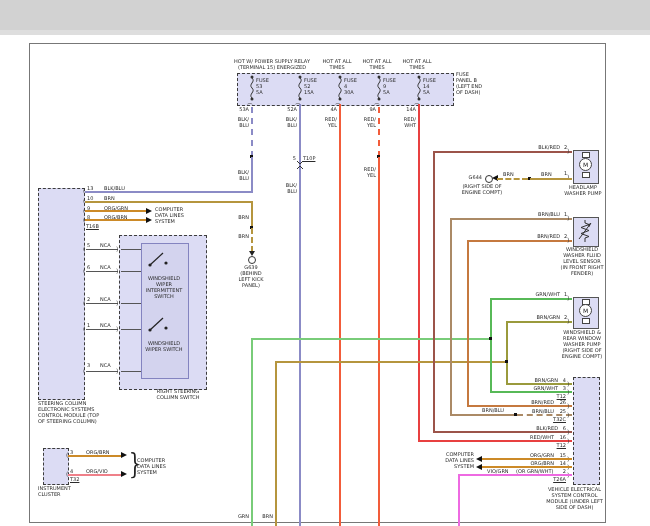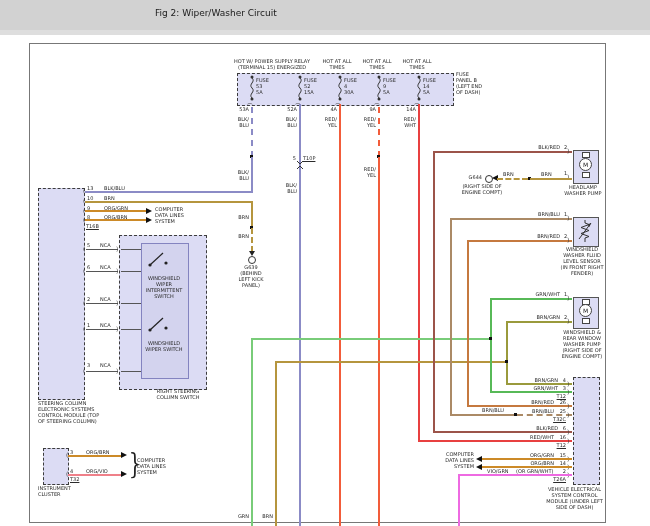--- a/index.html
+++ b/index.html
@@ -37,21 +37,20 @@
          background:#fff;font-size:6px;line-height:11px;text-align:center;color:#222;}
   svg{position:absolute;overflow:visible;}
 </style>
 </head>
 <body>
 
 <div id="stage">
 
   <div class="abs" style="left:0;top:0;width:650px;height:30px;background:#d2d2d2;"></div>
   <div class="abs" style="left:0;top:30px;width:650px;height:5px;background:#dedede;"></div>
-  <div class="t" style="left:155px;top:8px;font-size:9px;color:#1a1a1a;width:300px;">Fig 2: Wiper/Washer Circuit</div>
 
   <div class="abs" style="left:29px;top:43px;width:575px;height:478px;border:1px solid #777;background:#fff;"></div>
 
   <div class="t tc" style="left:230px;top:59px;width:84px;">HOT W/ POWER SUPPLY RELAY (TERMINAL 15) ENERGIZED</div>
   <div class="t tc" style="left:320px;top:59px;width:34px;">HOT AT ALL TIMES</div>
   <div class="t tc" style="left:360px;top:59px;width:34px;">HOT AT ALL TIMES</div>
   <div class="t tc" style="left:400px;top:59px;width:34px;">HOT AT ALL TIMES</div>
 
   <div class="box bd" style="left:237px;top:73px;width:215px;height:31px;"></div>
   <div class="t" style="left:456px;top:72px;width:30px;">FUSE PANEL B (LEFT END OF DASH)</div>

